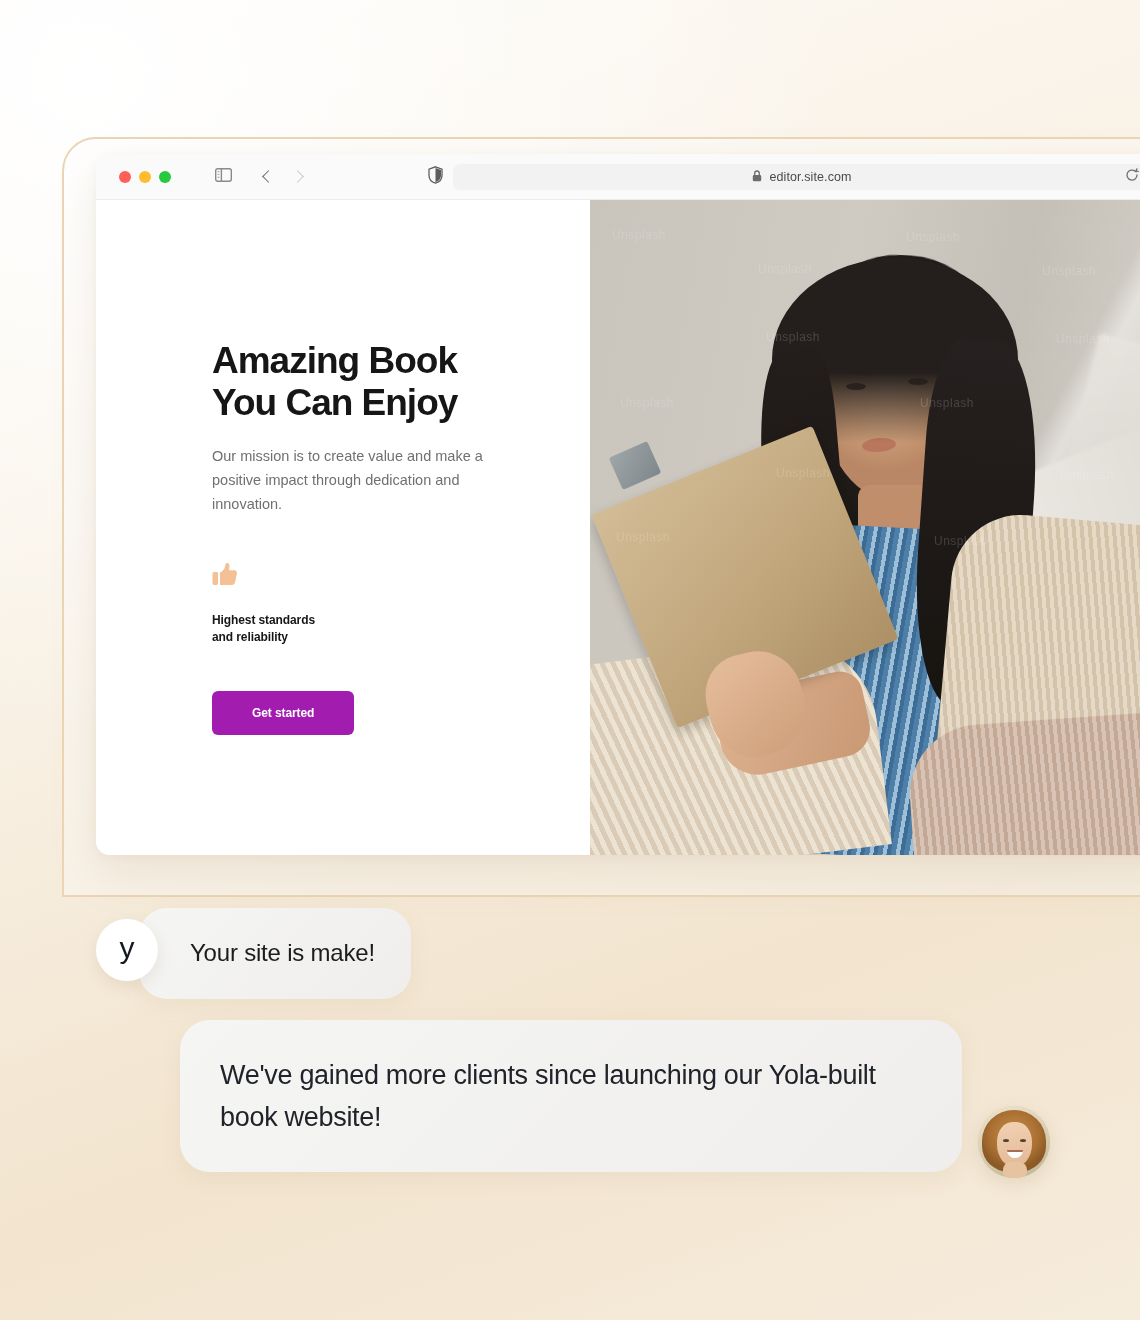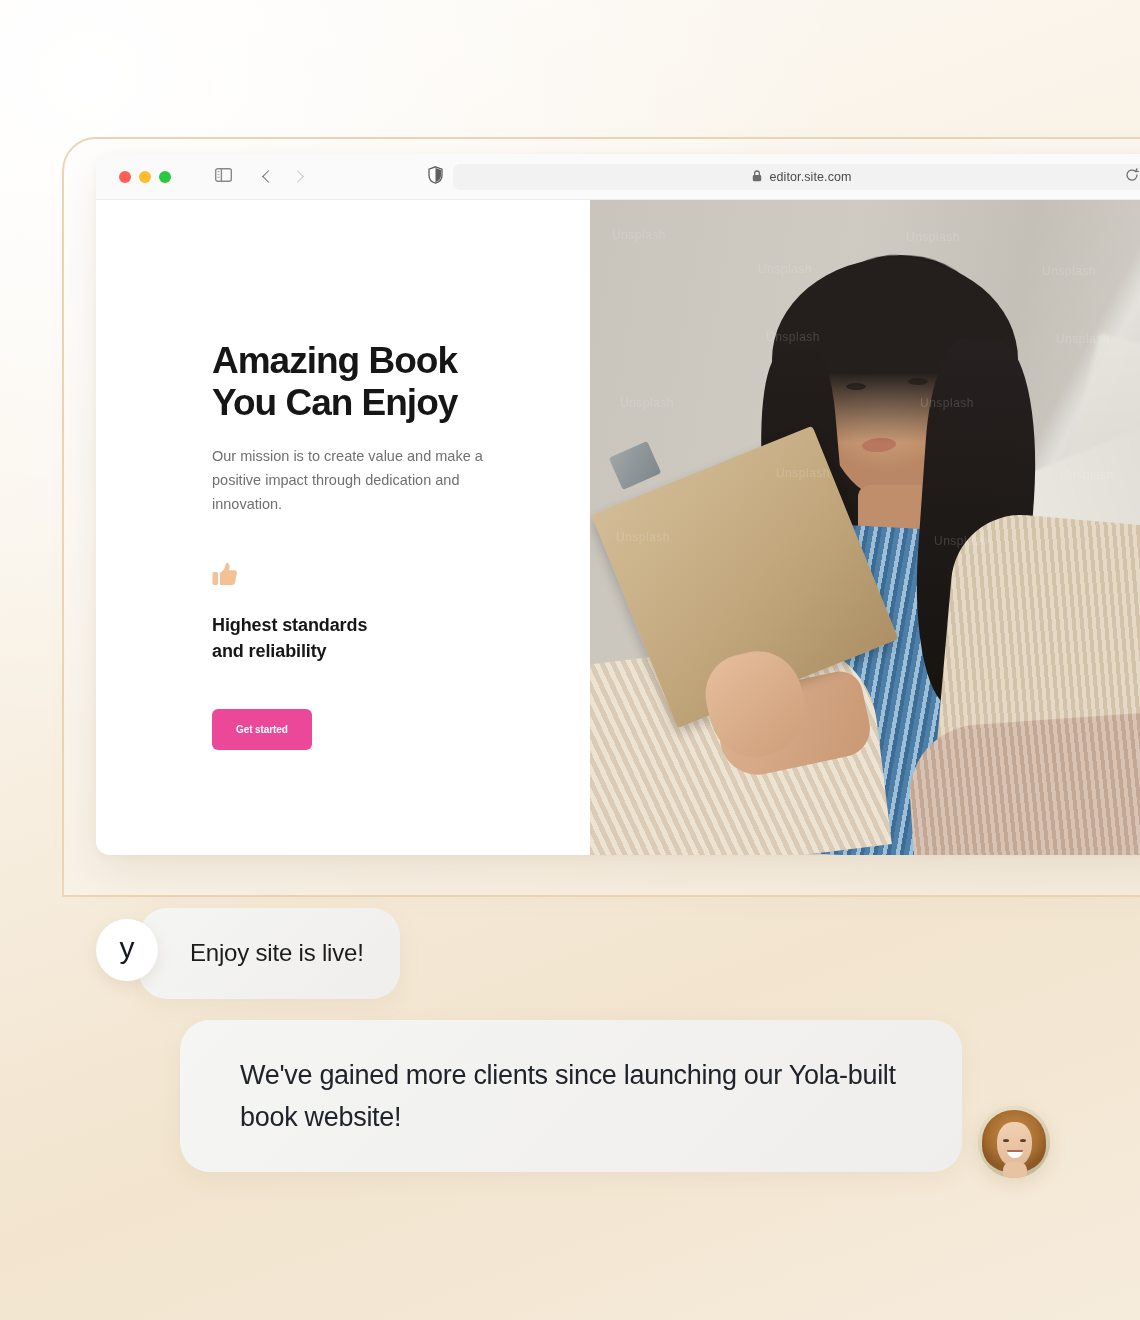--- a/index.html
+++ b/index.html
@@ -67,27 +67,27 @@
     font-size:37px; line-height:1.14; font-weight:700; color:#161616;
     letter-spacing:-1.0px; white-space:pre-line;
   }
   .hero-sub {
     margin-top:21px; font-size:14.5px; line-height:1.64; color:#707070; width:280px;
   }
   .features { display:flex; margin-top:45px; gap:0; }
   .feature { width:163px; }
   .feature-icon { height:30px; display:flex; align-items:flex-start; color:#F3C195; }
   .feature-label {
-    margin-top:20px; font-size:18px; line-height:1.48; font-weight:700; color:#161616;
+    margin-top:20px; font-size:12px; line-height:1.48; font-weight:700; color:#161616;
     white-space:pre-line; letter-spacing:-0.1px;
   }
   .cta {
-    margin-top:44px; display:inline-block; background:#ec4899; color:#fff;
-    font-size:10px; font-weight:700; letter-spacing:-0.1px;
-    padding:15px 24px; border-radius:6px; border:none; cursor:pointer;
+    margin-top:44px; display:inline-block; background:#a21caf; color:#fff;
+    font-size:12px; font-weight:700; letter-spacing:-0.1px;
+    padding:15px 40px; border-radius:6px; border:none; cursor:pointer;
   }
 
   
   .photo { position:absolute; inset:0; background:#BDB7AF; overflow:hidden; }
   .ph-wall {
     position:absolute; inset:0;
     background:
       linear-gradient(118deg, rgba(255,255,255,0.00) 60%, rgba(255,255,255,0.45) 63%, rgba(255,255,255,0.10) 70%),
       linear-gradient(100deg, #C9C4BC 0%, #CFCAC2 38%, #C4BFB7 62%, #DDD9D2 100%);
   }
@@ -197,21 +197,21 @@
     background:linear-gradient(135deg,#F5F5F4,#EFEEEC);
     border-radius:26px; color:#1C1C1C;
     box-shadow:0 6px 22px rgba(150,120,78,0.09);
   }
   .bubble-1 {
     margin-left:-19px; padding:31px 36px 31px 51px; border-radius:28px;
     font-size:24px; line-height:1.2; letter-spacing:-0.2px;
   }
   .bubble-row-2 { position:absolute; left:180px; top:1020px; display:flex; align-items:flex-end; }
   .bubble-2 {
-    width:782px; padding:34px 60px; border-radius:30px;
+    width:782px; padding:34px 40px; border-radius:30px;
     font-size:27px; line-height:1.56; letter-spacing:-0.3px; color:#20242A;
   }
   .avatar-photo {
     width:72px; height:72px; border-radius:50%; margin-left:16px; margin-bottom:-6px;
     overflow:hidden; flex:0 0 72px; position:relative;
     box-shadow:0 5px 18px rgba(150,120,78,0.18);
     background:linear-gradient(170deg,#E3D6C0,#CBBFA4);
   }
   .av-bg { position:absolute; inset:0; background:linear-gradient(160deg,#EEE3CD 0%,#D9CBAE 55%,#BFB496 100%); }
   .av-hair { position:absolute; left:4px; top:4px; width:64px; height:62px;
@@ -361,21 +361,21 @@
       </div>
     </div>
 
   </div>
 </div>
 
 <div class="bubble-row-1">
   <div class="avatar-y">
     <span>y</span>
   </div>
-  <div class="bubble bubble-1">Enjoy site is live!</div>
+  <div class="bubble bubble-1">Your site is make!</div>
 </div>
 
 <div class="bubble-row-2">
   <div class="bubble bubble-2">We've gained more clients since launching our Yola-built book website!</div>
   <div class="avatar-photo">
     <div class="av-bg"></div>
     <div class="av-hair"></div>
     <div class="av-face"></div>
     <div class="av-eye l"></div>
     <div class="av-eye r"></div>

